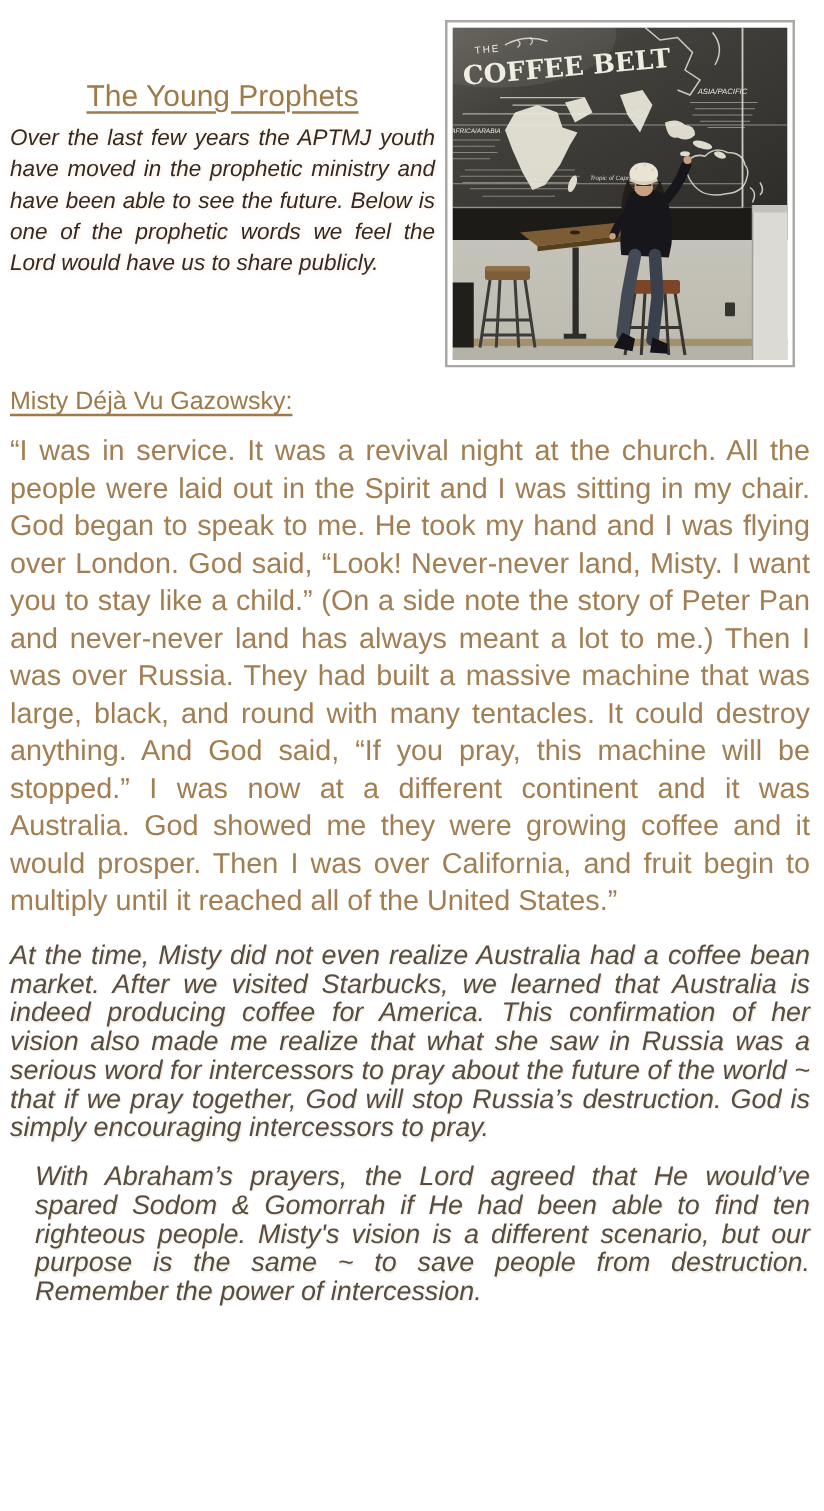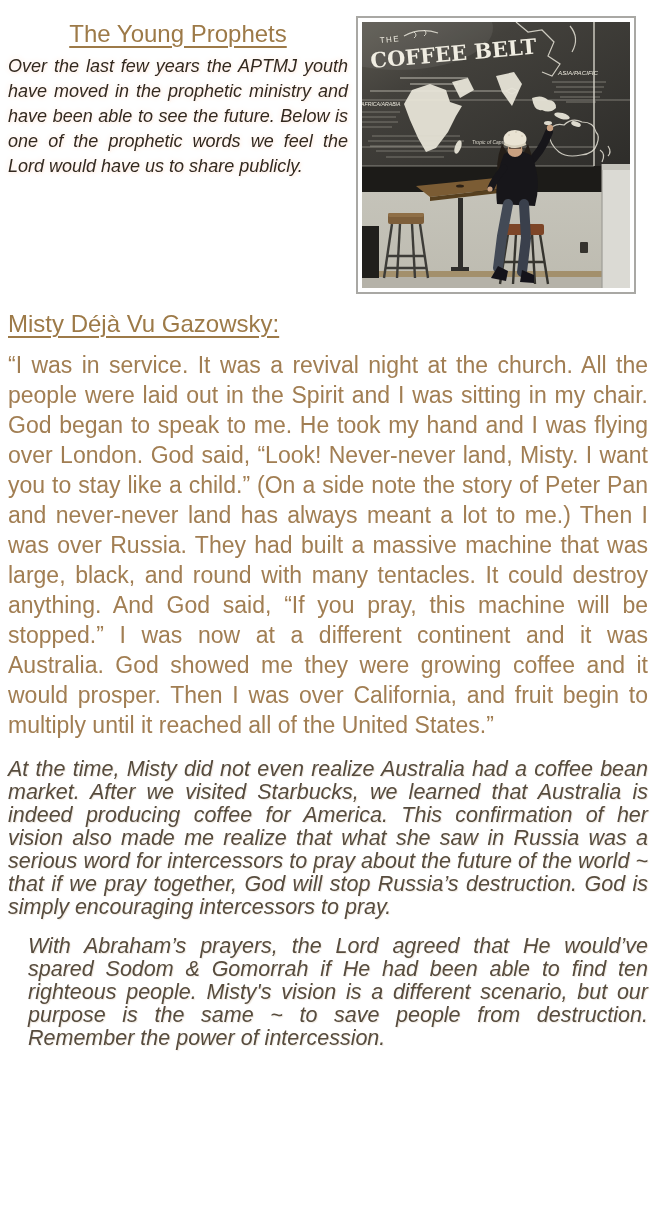--- a/index.html
+++ b/index.html
@@ -4,21 +4,21 @@
 <style>
   html, body { margin: 0; padding: 0; background: #ffffff; }
   body {
     width: 659px; height: 1209px; overflow: hidden;
     font-family: "Liberation Sans", sans-serif;
     -webkit-font-smoothing: antialiased;
   }
   .page { padding: 14px 11px 0 8px; position: relative; }
 
   .top-row { display: flex; align-items: flex-start; }
-  .col-left { width: 340px; flex-shrink: 0; }
+  .col-left { width: 340px; flex-shrink: 0; margin-top: 44px; }
 
   .title-1 {
     margin: 6px 0 2px 0;
     font-size: 24px; font-weight: 400;
     color: #9d7a48; text-align: center;
     text-decoration: underline;
     text-decoration-thickness: 1.5px;
     text-underline-offset: 4px;
   }
   .title-2 {
@@ -33,21 +33,21 @@
     font-style: italic; font-weight: 500;
     color: #33291f;
     text-align: justify;
     text-shadow: 0 0 3px #ffffff, 0 0 6px #ffe3d6, 1px 1px 2px #fff0e8;
   }
 
   .photo-frame { margin: 2px 0 0 8px; flex-shrink: 0; line-height: 0; }
 
   .speaker {
     margin: 16px 0 4px 0;
-    font-size: 24px; font-weight: 400;
+    font-size: 20px; font-weight: 400;
     color: #9d7a48;
     text-decoration: underline;
     text-decoration-thickness: 1.5px;
     text-underline-offset: 4px;
   }
   .quote {
     margin: 12px 0 12px 0;
     font-size: 23px; line-height: 30px;
     color: #a17e53;
     text-align: justify;

